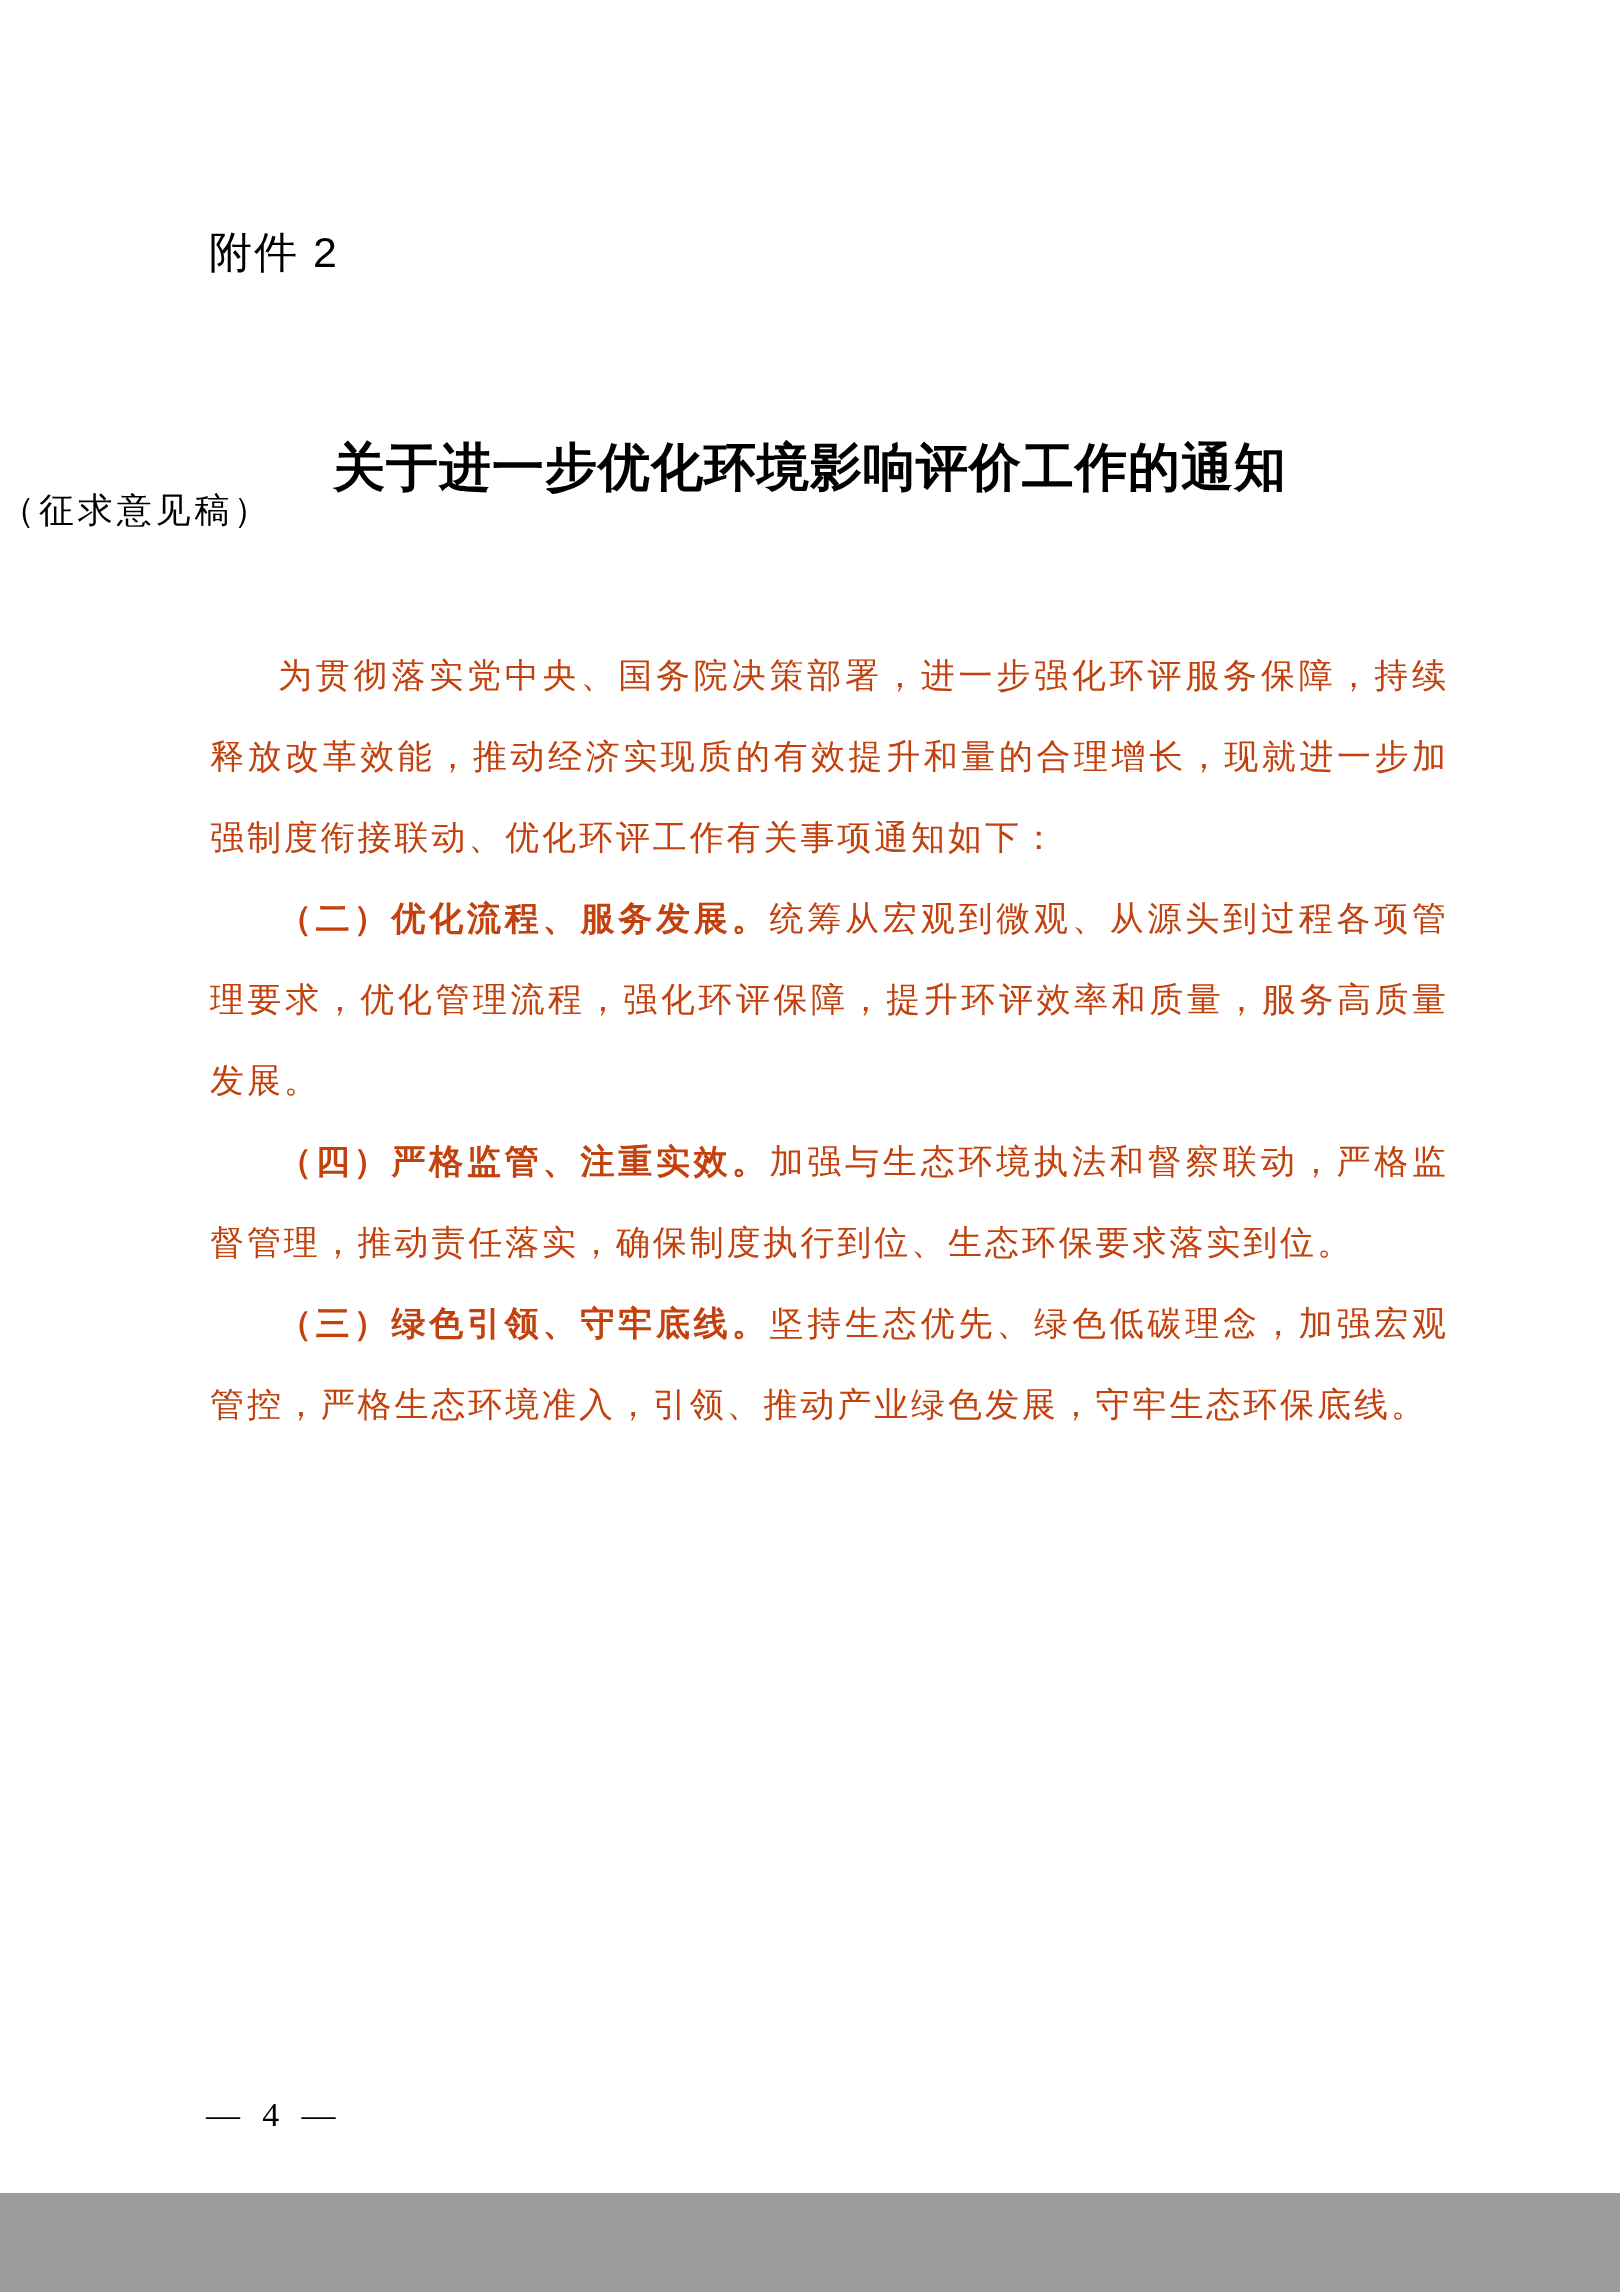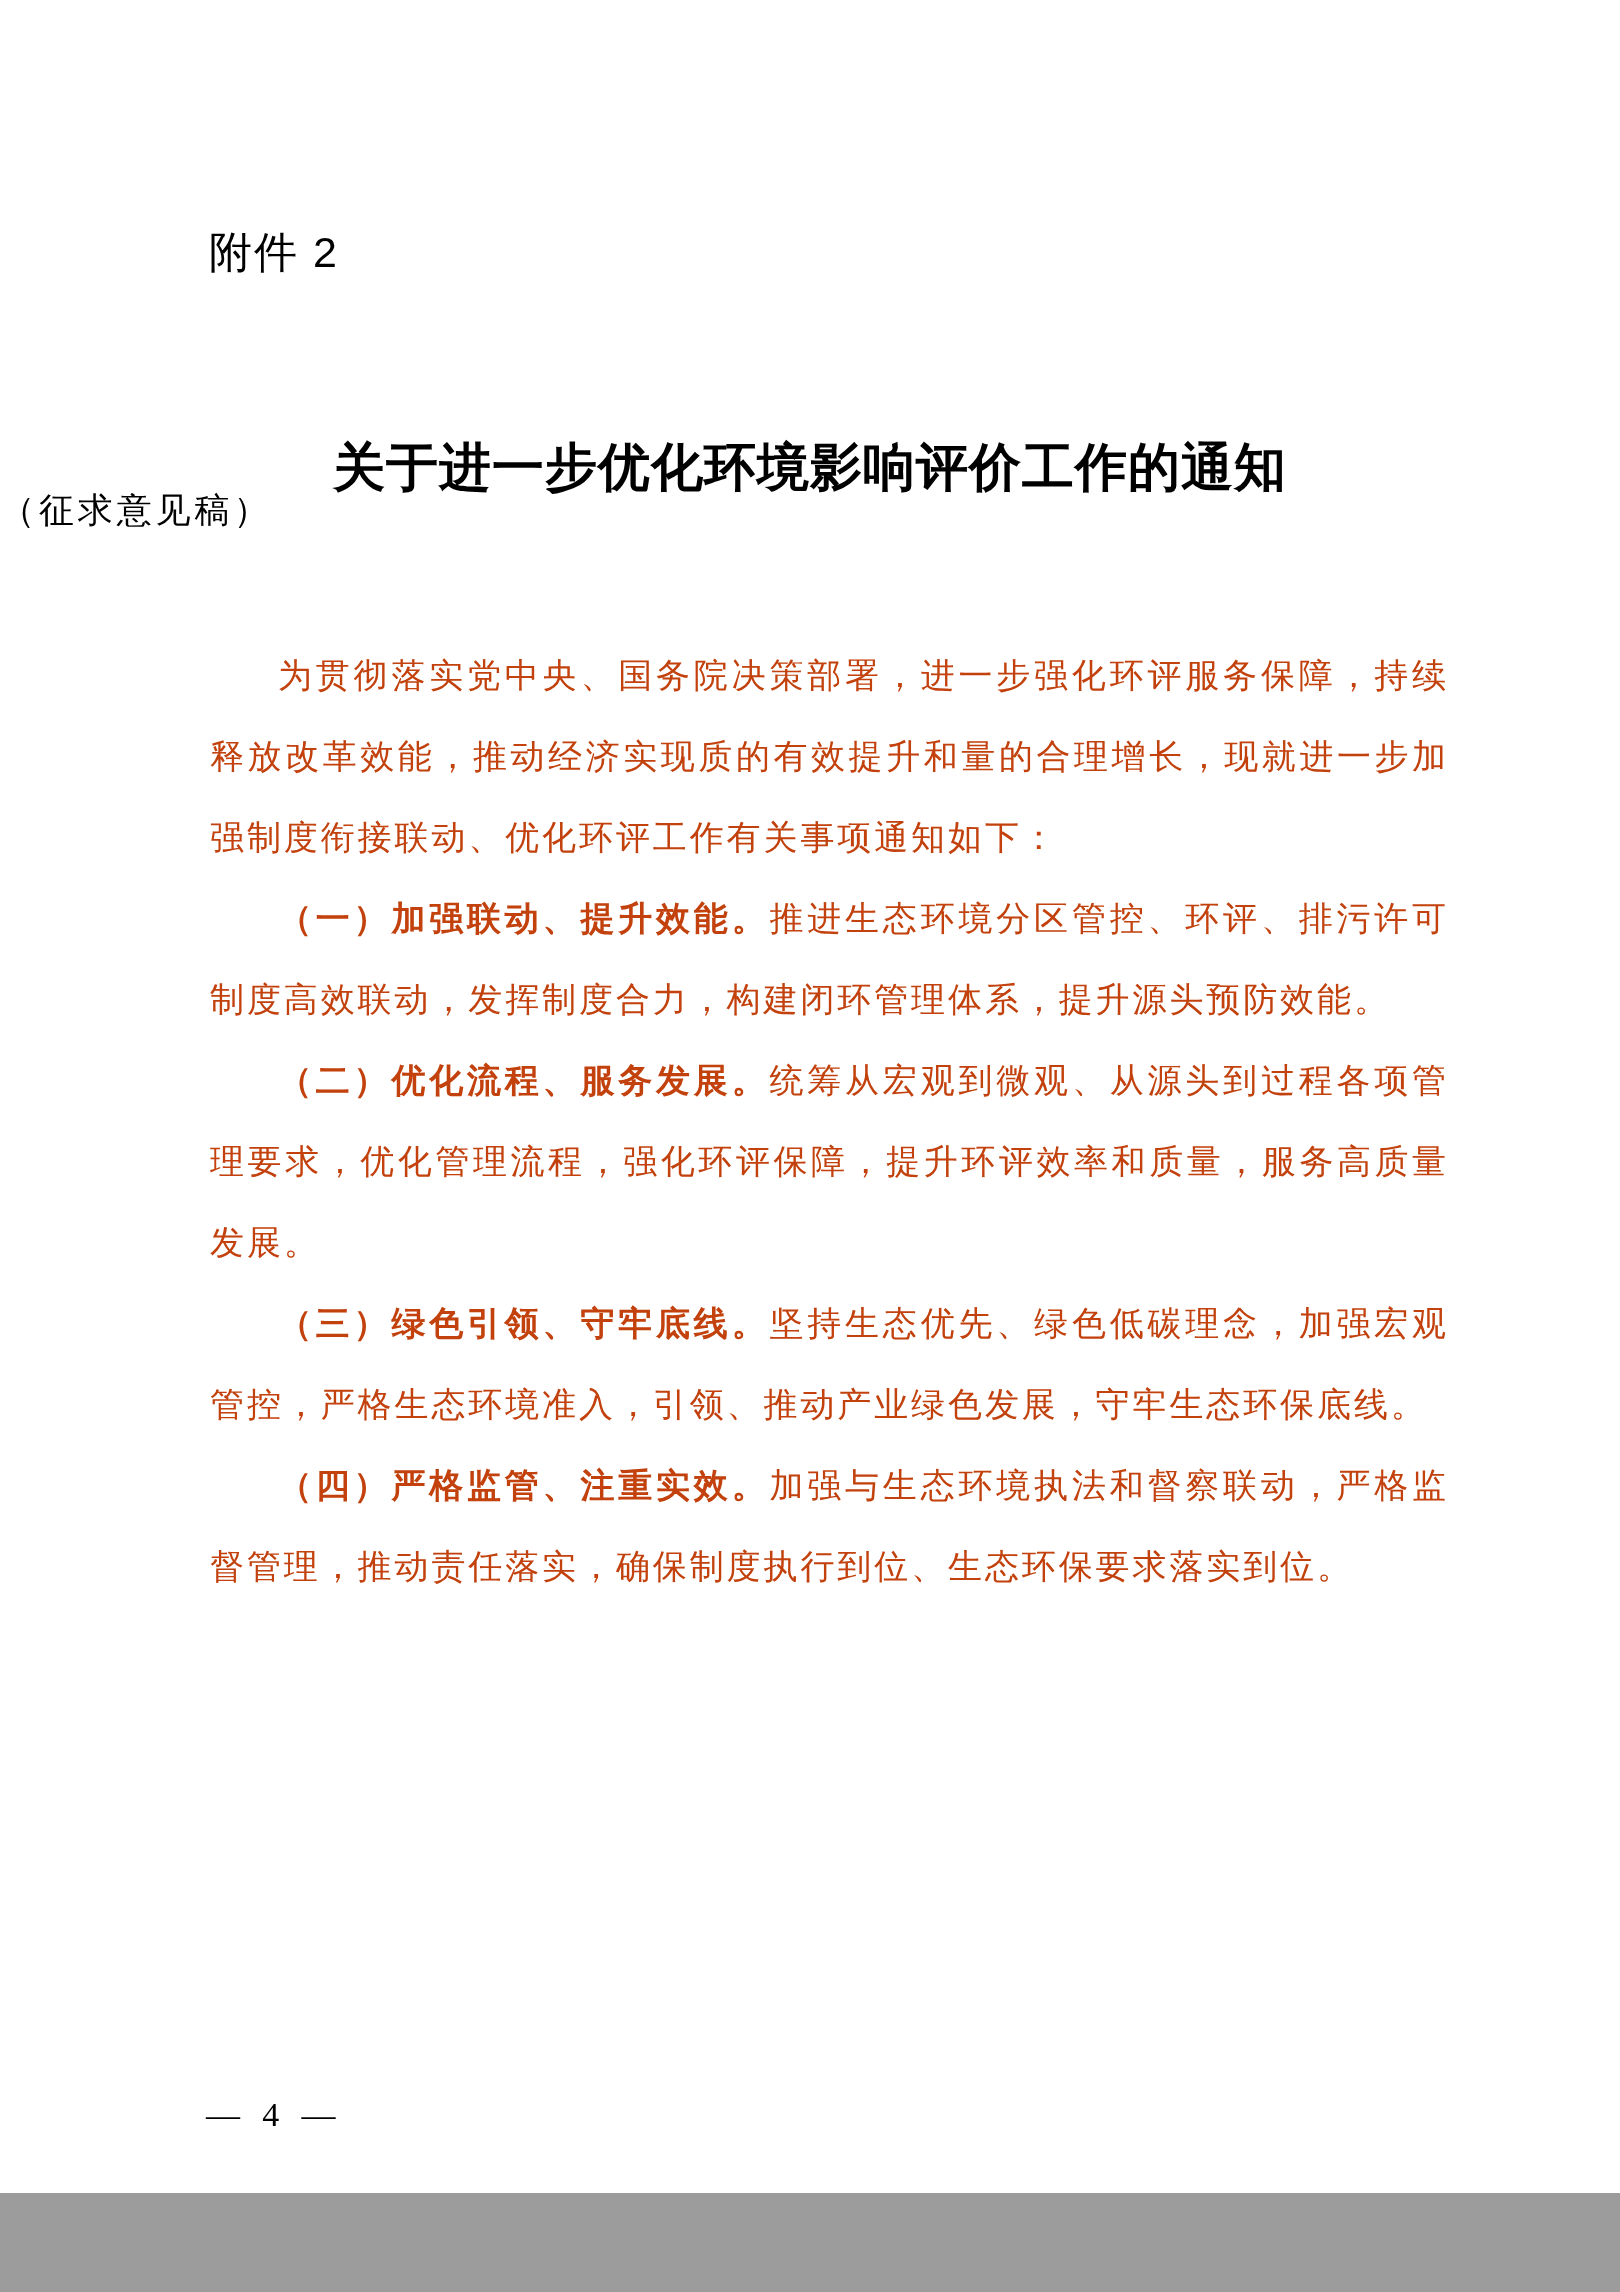--- a/index.html
+++ b/index.html
@@ -96,26 +96,25 @@
 
   <div class="title">关于进一步优化环境影响评价工作的通知</div>
 
   <div class="subtitle">（征求意见稿）</div>
 
   <div class="body-block">
 
     <p>为贯彻落实党中央、国务院决策部署，进一步强化环评服务保障，持续释放改革效能，推动经济实现质的有效提升和量的合理增长，现就进一步加强制度衔接联动、优化环评工作有关事项通知如下：</p>
 
 
-    <p><span class="lead">（一）加强联动、提升效能。</span><span>推进生态环境分区管控、环评、排污许可制度高效联动，发挥制度合力，构建闭环管理体系，提升源头预防效能。</span></p>
 
     <p><span class="lead">（二）优化流程、服务发展。</span><span>统筹从宏观到微观、从源头到过程各项管理要求，优化管理流程，强化环评保障，提升环评效率和质量，服务高质量发展。</span></p>
 
+    <p><span class="lead">（四）严格监管、注重实效。</span><span>加强与生态环境执法和督察联动，严格监督管理，推动责任落实，确保制度执行到位、生态环保要求落实到位。</span></p>
+
     <p><span class="lead">（三）绿色引领、守牢底线。</span><span>坚持生态优先、绿色低碳理念，加强宏观管控，严格生态环境准入，引领、推动产业绿色发展，守牢生态环保底线。</span></p>
-
-    <p><span class="lead">（四）严格监管、注重实效。</span><span>加强与生态环境执法和督察联动，严格监督管理，推动责任落实，确保制度执行到位、生态环保要求落实到位。</span></p>
 
   </div>
 
   <div class="footer">— 4 —</div>
 
 </div>
 
 
 </body></html>

